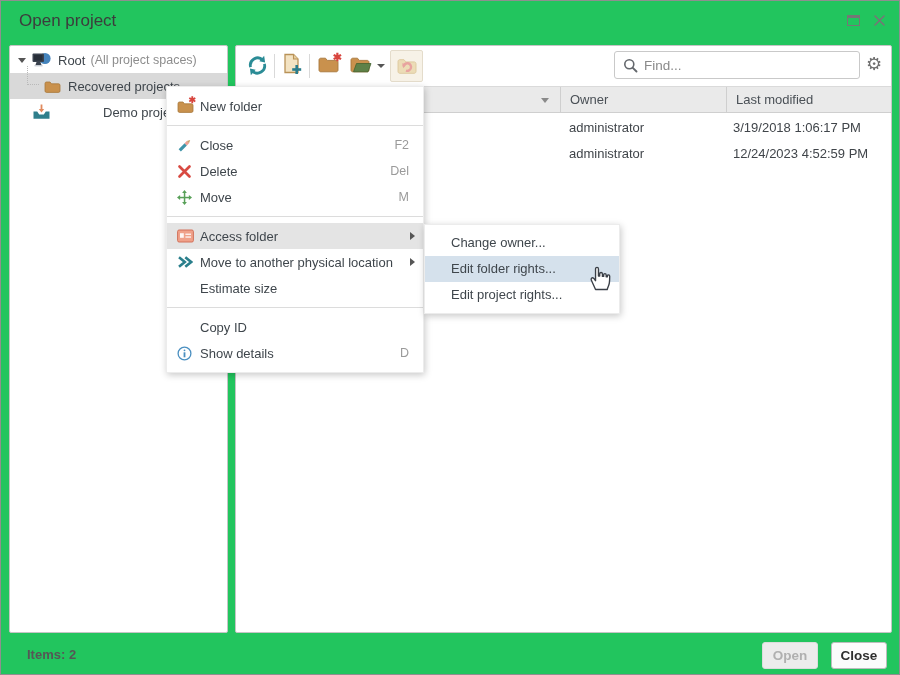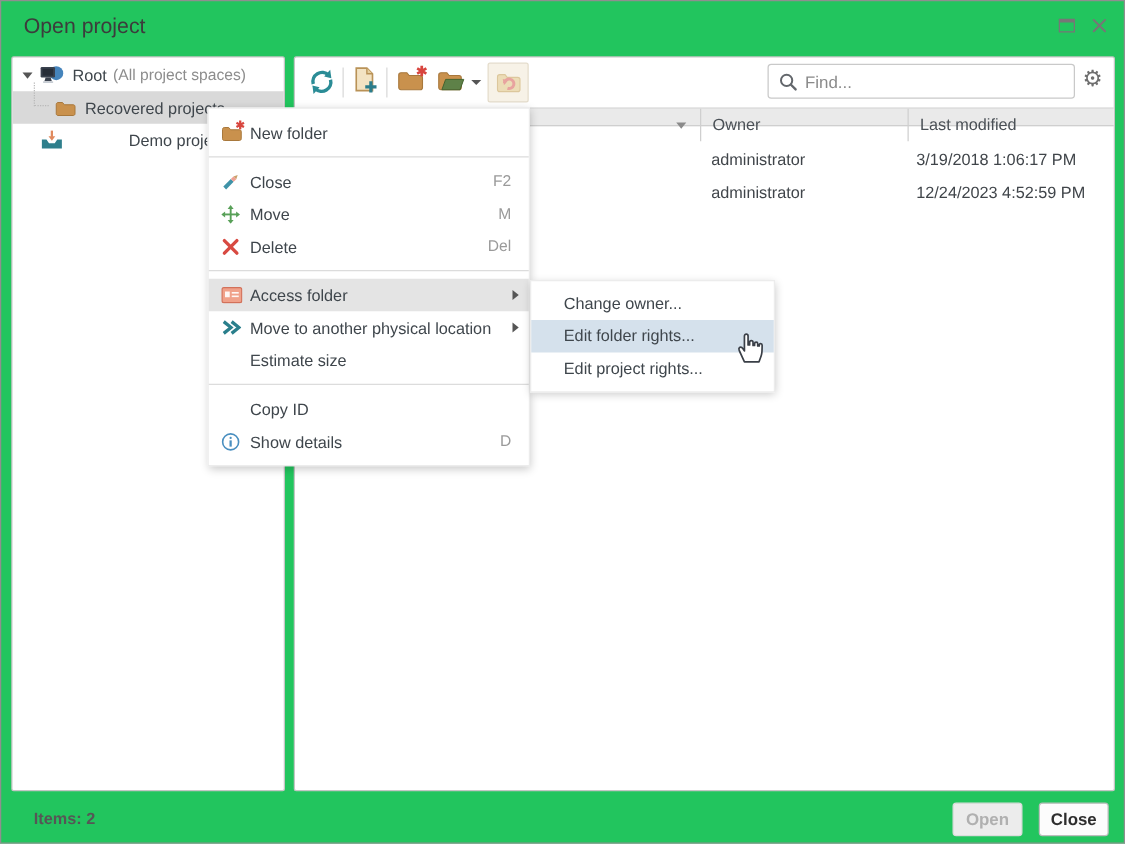--- a/index.html
+++ b/index.html
@@ -32,21 +32,21 @@
   .toolbar-sep { width:1px; height:24px; background:#d9d9d9; }
   .tool-btn { display:flex; align-items:center; justify-content:center; cursor:pointer; }
   .recover-btn { left:154px; top:4px; width:33px; height:32px; background:#f7f2e7; border:1px solid #e4dccb; border-radius:2px; }
   .dropdown-caret { width:0; height:0; border-left:4px solid transparent; border-right:4px solid transparent; border-top:4.5px solid #555; }
   .find-box { left:378px; top:5px; width:246px; height:28px; border:1px solid #c9c9c9; border-radius:3px; background:#fff; display:flex; align-items:center; }
   .find-input { border:none; outline:none; flex:1; font-family:"Liberation Sans",sans-serif; font-size:13.5px; color:#444; margin-left:6px; background:transparent; }
   .find-input::placeholder { color:#8a8a8a; opacity:1; }
   .gear { left:630px; top:9px; font-family:"DejaVu Sans",sans-serif; font-size:18px; color:#6f6f6f; cursor:pointer; line-height:1; }
 
   
-  .tbl-header { left:0; top:40px; width:655px; height:15px; background:#eaeaea; border-top:1px solid #dadada; border-bottom:1px solid #cfcfcf; }
+  .tbl-header { left:0; top:40px; width:655px; height:27px; background:#eaeaea; border-top:1px solid #dadada; border-bottom:1px solid #cfcfcf; }
   .th { position:absolute; top:0; height:26px; line-height:26px; color:#4a5056; }
   .th-border { border-left:1px solid #cfcfcf; }
   .sort-arrow { position:absolute; right:11px; top:11px; width:0; height:0; border-left:4.5px solid transparent; border-right:4.5px solid transparent; border-top:5px solid #8a8a8a; }
   .cell { position:absolute; height:26px; line-height:26px; color:#40454a; }
 
   
   .items-count { left:26px; top:646px; color:#565656;font-weight:bold; }
   .btn { top:641px; height:27px; line-height:25px; text-align:center; border-radius:3px; font-weight:bold; font-size:13.5px; cursor:pointer; }
   .btn-open { left:761px; width:56px; background:#ececec; border:1px solid #dcdcdc; color:#b0b0b0; cursor:default; }
   .btn-close { left:830px; width:56px; background:#fcfcfc; border:1px solid #bdbdbd; color:#2e2e2e; }
@@ -218,40 +218,40 @@
             <polygon points="12,6.5 15.2,8.1 12,9.7" fill="#caa06a"></polygon>
           </g>
         </svg>
       </span>
       <span class="mi-label">Close</span>
       <span class="mi-shortcut">F2</span>
     </div>
     <div class="menu-item">
       <span class="mi-icon">
         <svg width="15" height="15" viewBox="0 0 15 15">
+          <path d="M2.5 2.5 L12.5 12.5 M12.5 2.5 L2.5 12.5" stroke="#d84a42" stroke-width="2.7" stroke-linecap="round"></path>
+        </svg>
+      </span>
+      <span class="mi-label">Delete</span>
+      <span class="mi-shortcut">Del</span>
+    </div>
+    <div class="menu-item">
+      <span class="mi-icon">
+        <svg width="15" height="15" viewBox="0 0 15 15">
           <rect x="2" y="6.8" width="11" height="1.5" fill="#58a058"></rect>
           <rect x="6.8" y="2" width="1.5" height="11" fill="#58a058"></rect>
           <polygon points="7.5,0 5.1,3.1 9.9,3.1" fill="#58a058"></polygon>
           <polygon points="7.5,15 5.1,11.9 9.9,11.9" fill="#58a058"></polygon>
           <polygon points="0,7.5 3.1,5.1 3.1,9.9" fill="#58a058"></polygon>
           <polygon points="15,7.5 11.9,5.1 11.9,9.9" fill="#58a058"></polygon>
         </svg>
       </span>
       <span class="mi-label">Move</span>
       <span class="mi-shortcut">M</span>
     </div>
-    <div class="menu-item">
-      <span class="mi-icon">
-        <svg width="15" height="15" viewBox="0 0 15 15">
-          <path d="M2.5 2.5 L12.5 12.5 M12.5 2.5 L2.5 12.5" stroke="#d84a42" stroke-width="2.7" stroke-linecap="round"></path>
-        </svg>
-      </span>
-      <span class="mi-label">Delete</span>
-      <span class="mi-shortcut">Del</span>
-    </div>
     <div class="menu-sep"></div>
     <div class="menu-item hovered">
       <span class="mi-icon">
         <svg width="17" height="14" viewBox="0 0 17 14">
           <rect x="0.6" y="1" width="15.8" height="12" rx="1.5" fill="#f0a18a" stroke="#d2715a" stroke-width="1"></rect>
           <rect x="3" y="4.2" width="3.8" height="4.6" fill="#ffffff" opacity="0.9"></rect>
           <rect x="8.4" y="4.6" width="5.6" height="1.3" fill="#ffffff" opacity="0.9"></rect>
           <rect x="8.4" y="7.4" width="5.6" height="1.3" fill="#ffffff" opacity="0.9"></rect>
         </svg>
       </span>

